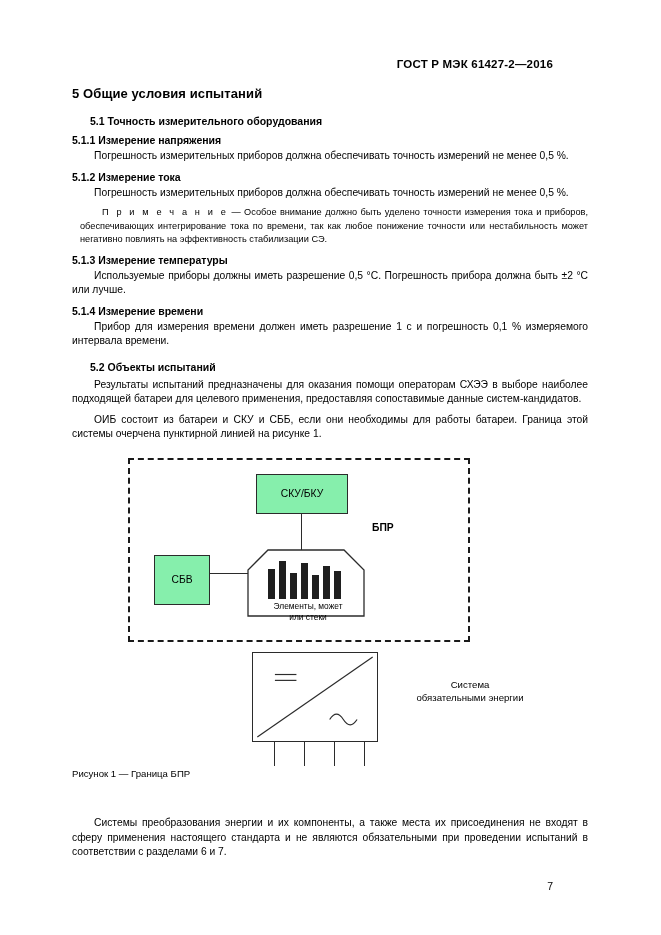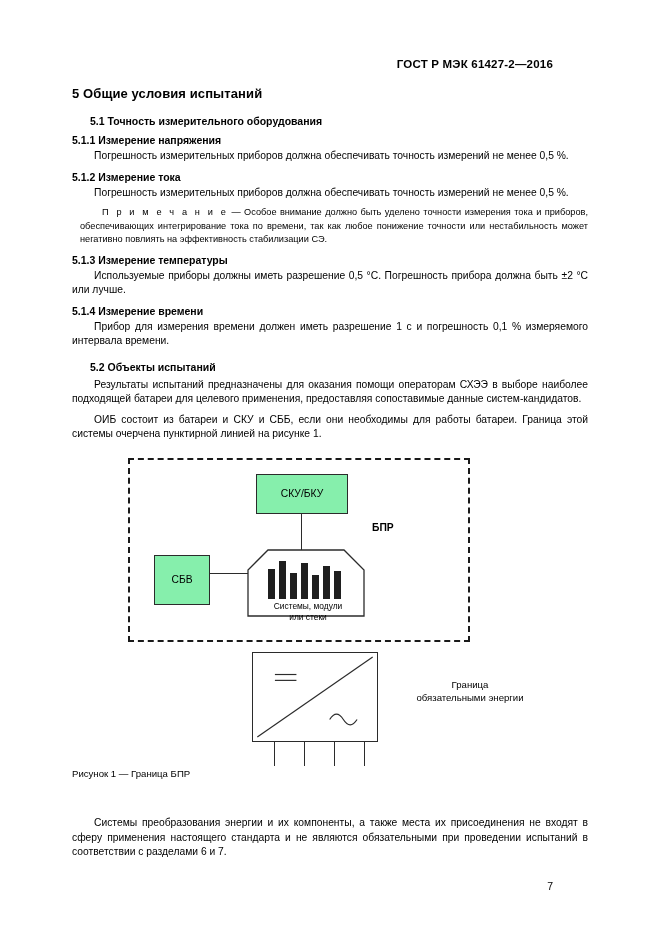--- a/index.html
+++ b/index.html
@@ -284,40 +284,40 @@
         <div class="cell" style="left:0px;  height:30px;"></div>
         <div class="cell" style="left:11px; height:38px;"></div>
         <div class="cell" style="left:22px; height:26px;"></div>
         <div class="cell" style="left:33px; height:36px;"></div>
         <div class="cell" style="left:44px; height:24px;"></div>
         <div class="cell" style="left:55px; height:33px;"></div>
         <div class="cell" style="left:66px; height:28px;"></div>
       </div>
 
       <div class="cells-label">
-        <span>Системы, модули</span><br>
+        <span>Элементы, может</span><br>
         <span>или стеки</span>
       </div>
 
       <div class="conv-box">
         <svg class="conv-diag" width="126" height="90" viewBox="0 0 126 90" xmlns="http://www.w3.org/2000/svg">
           <line x1="4" y1="86" x2="122" y2="4" stroke="#2b2b2b" stroke-width="1.2"></line>
           <line x1="22" y1="22" x2="44" y2="22" stroke="#2b2b2b" stroke-width="1.2"></line>
           <line x1="22" y1="28" x2="44" y2="28" stroke="#2b2b2b" stroke-width="1.2"></line>
           <path d="M78 68 q7 -11 14 0 q7 11 14 0" fill="none" stroke="#2b2b2b" stroke-width="1.2"></path>
         </svg>
       </div>
 
       <div class="leg" style="left:202px;"></div>
       <div class="leg" style="left:232px;"></div>
       <div class="leg" style="left:262px;"></div>
       <div class="leg" style="left:292px;"></div>
 
       <div class="conv-label">
-        <span>Граница</span><br>
+        <span>Система</span><br>
         <span>обязательными энергии</span>
       </div>
 
       <div class="fig-caption">Рисунок 1 — Граница БПР</div>
     </div>
 
   </div>
 
   <div class="tail">
     <p class="body">Системы преобразования энергии и их компоненты, а также места их присоединения не входят в сферу применения настоящего стандарта и не являются обязательными при проведении испытаний в соответствии с разделами 6 и 7.</p>

